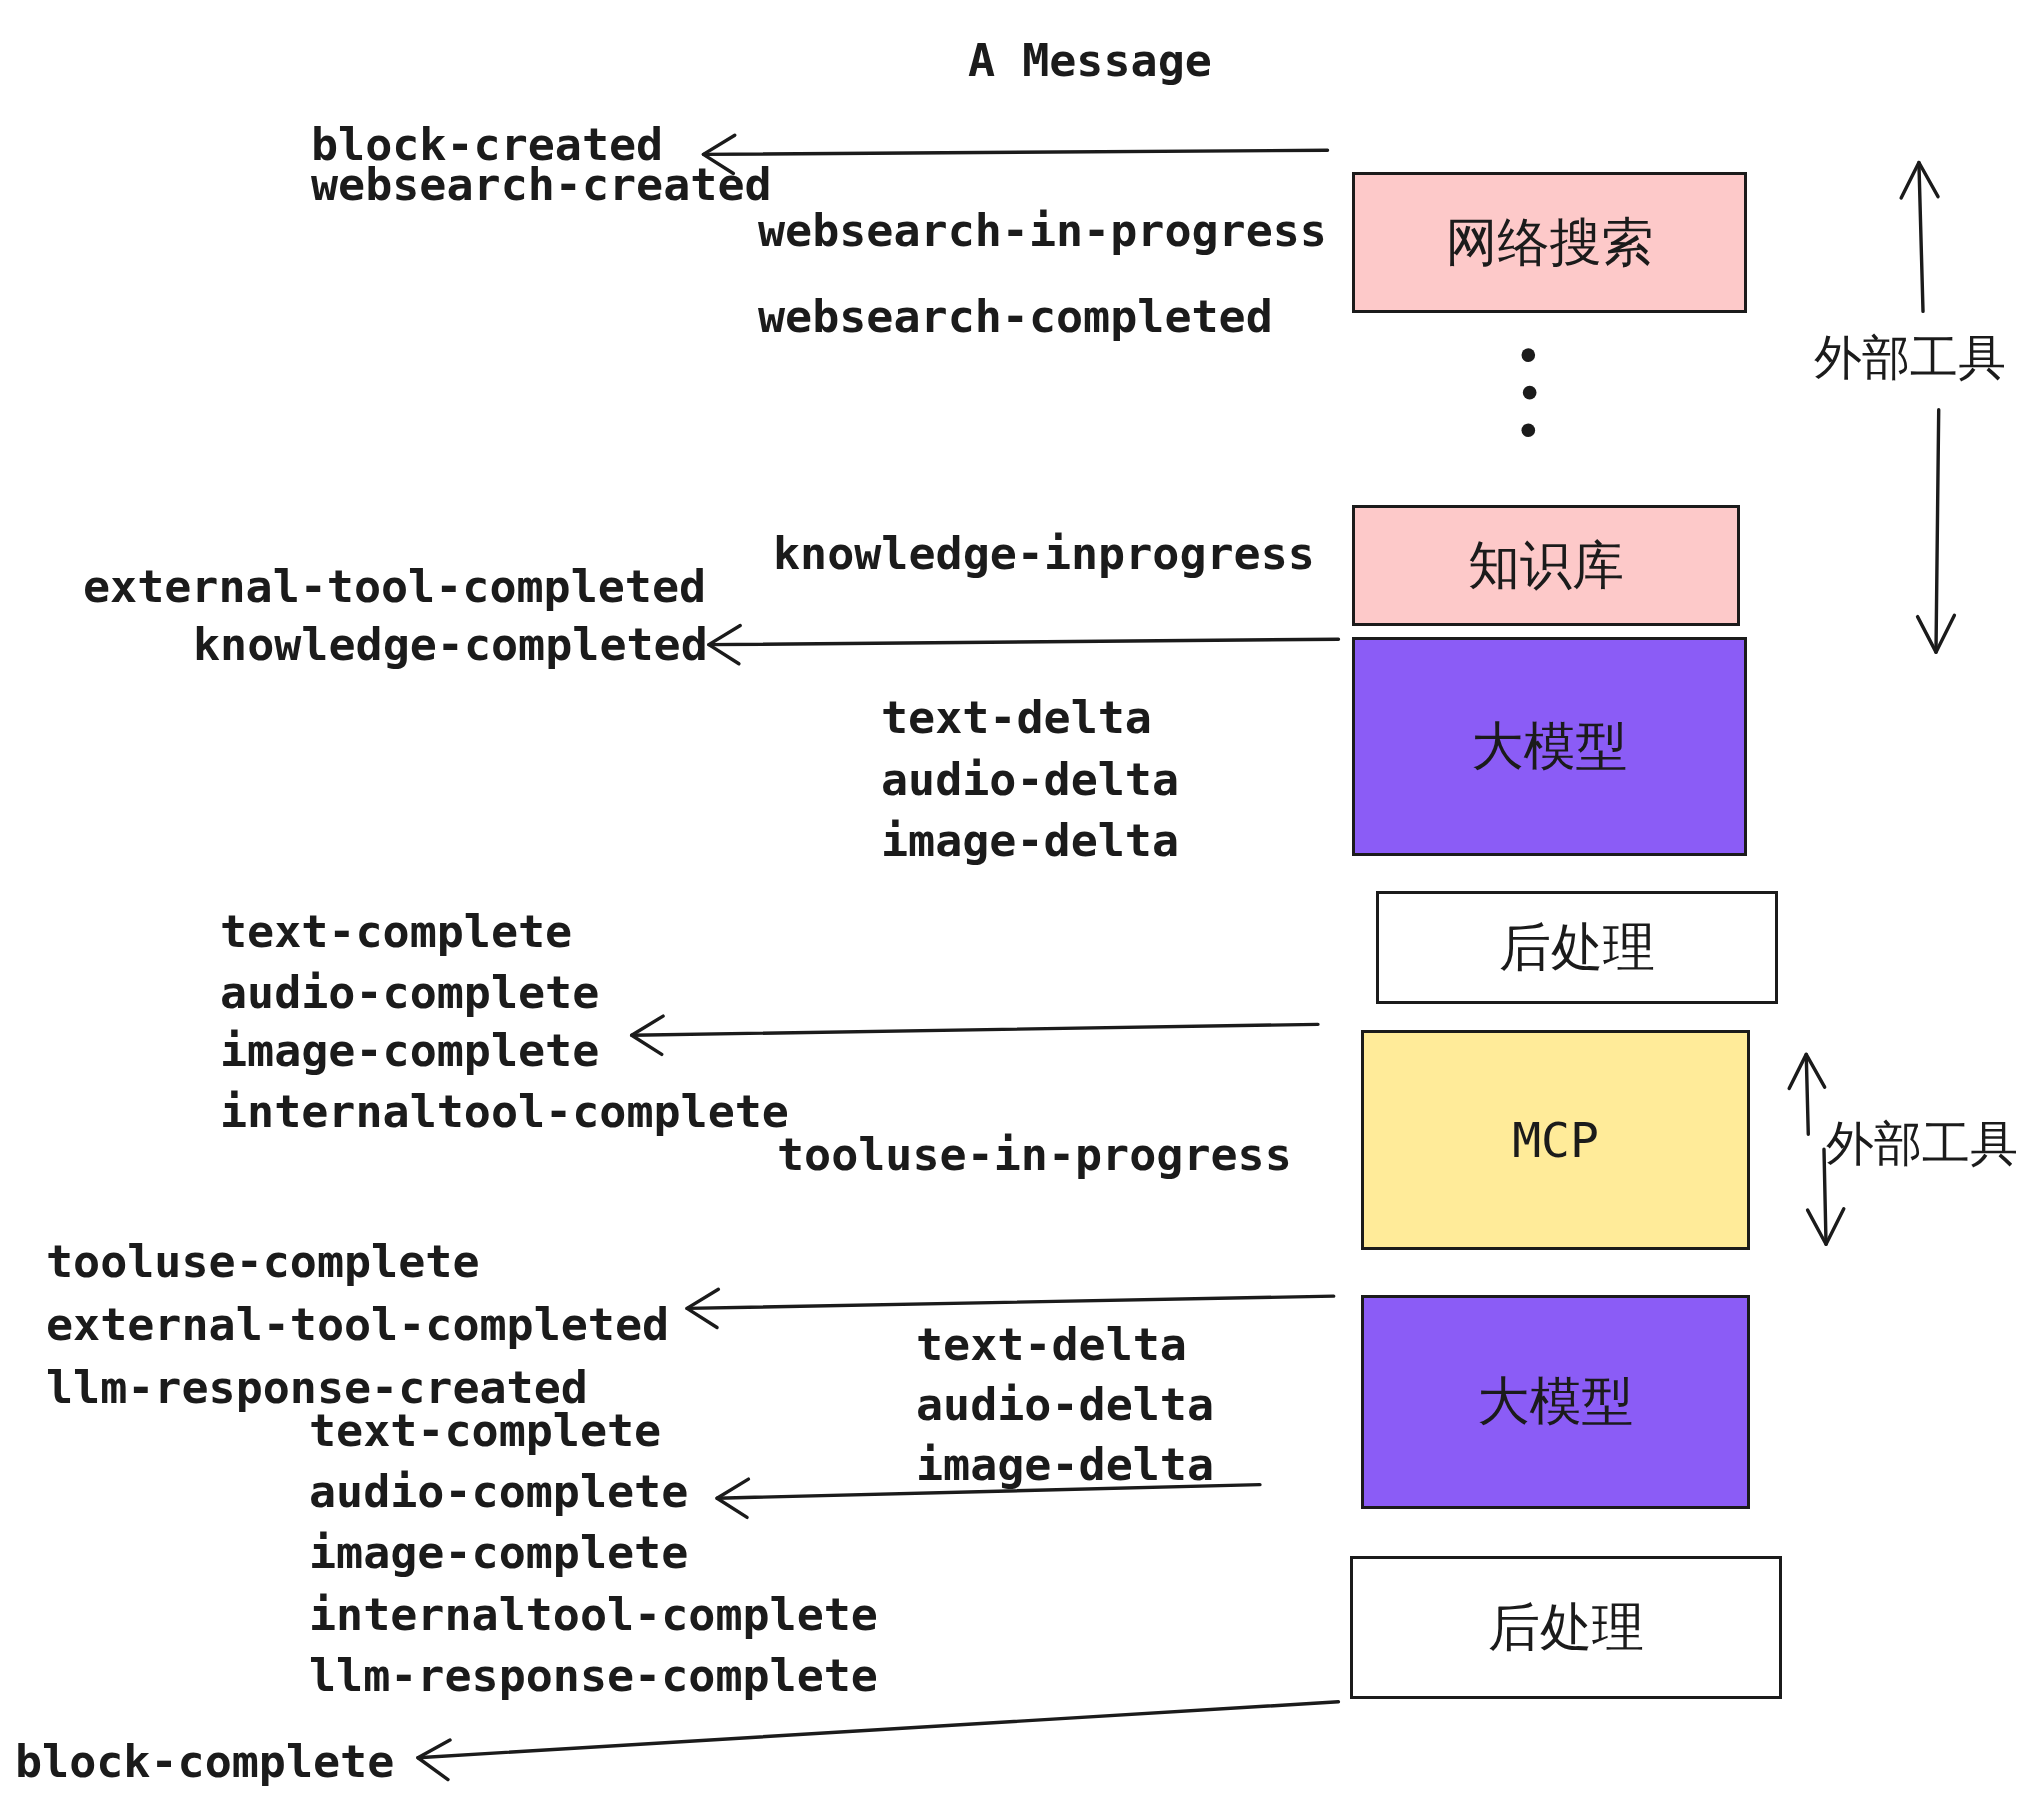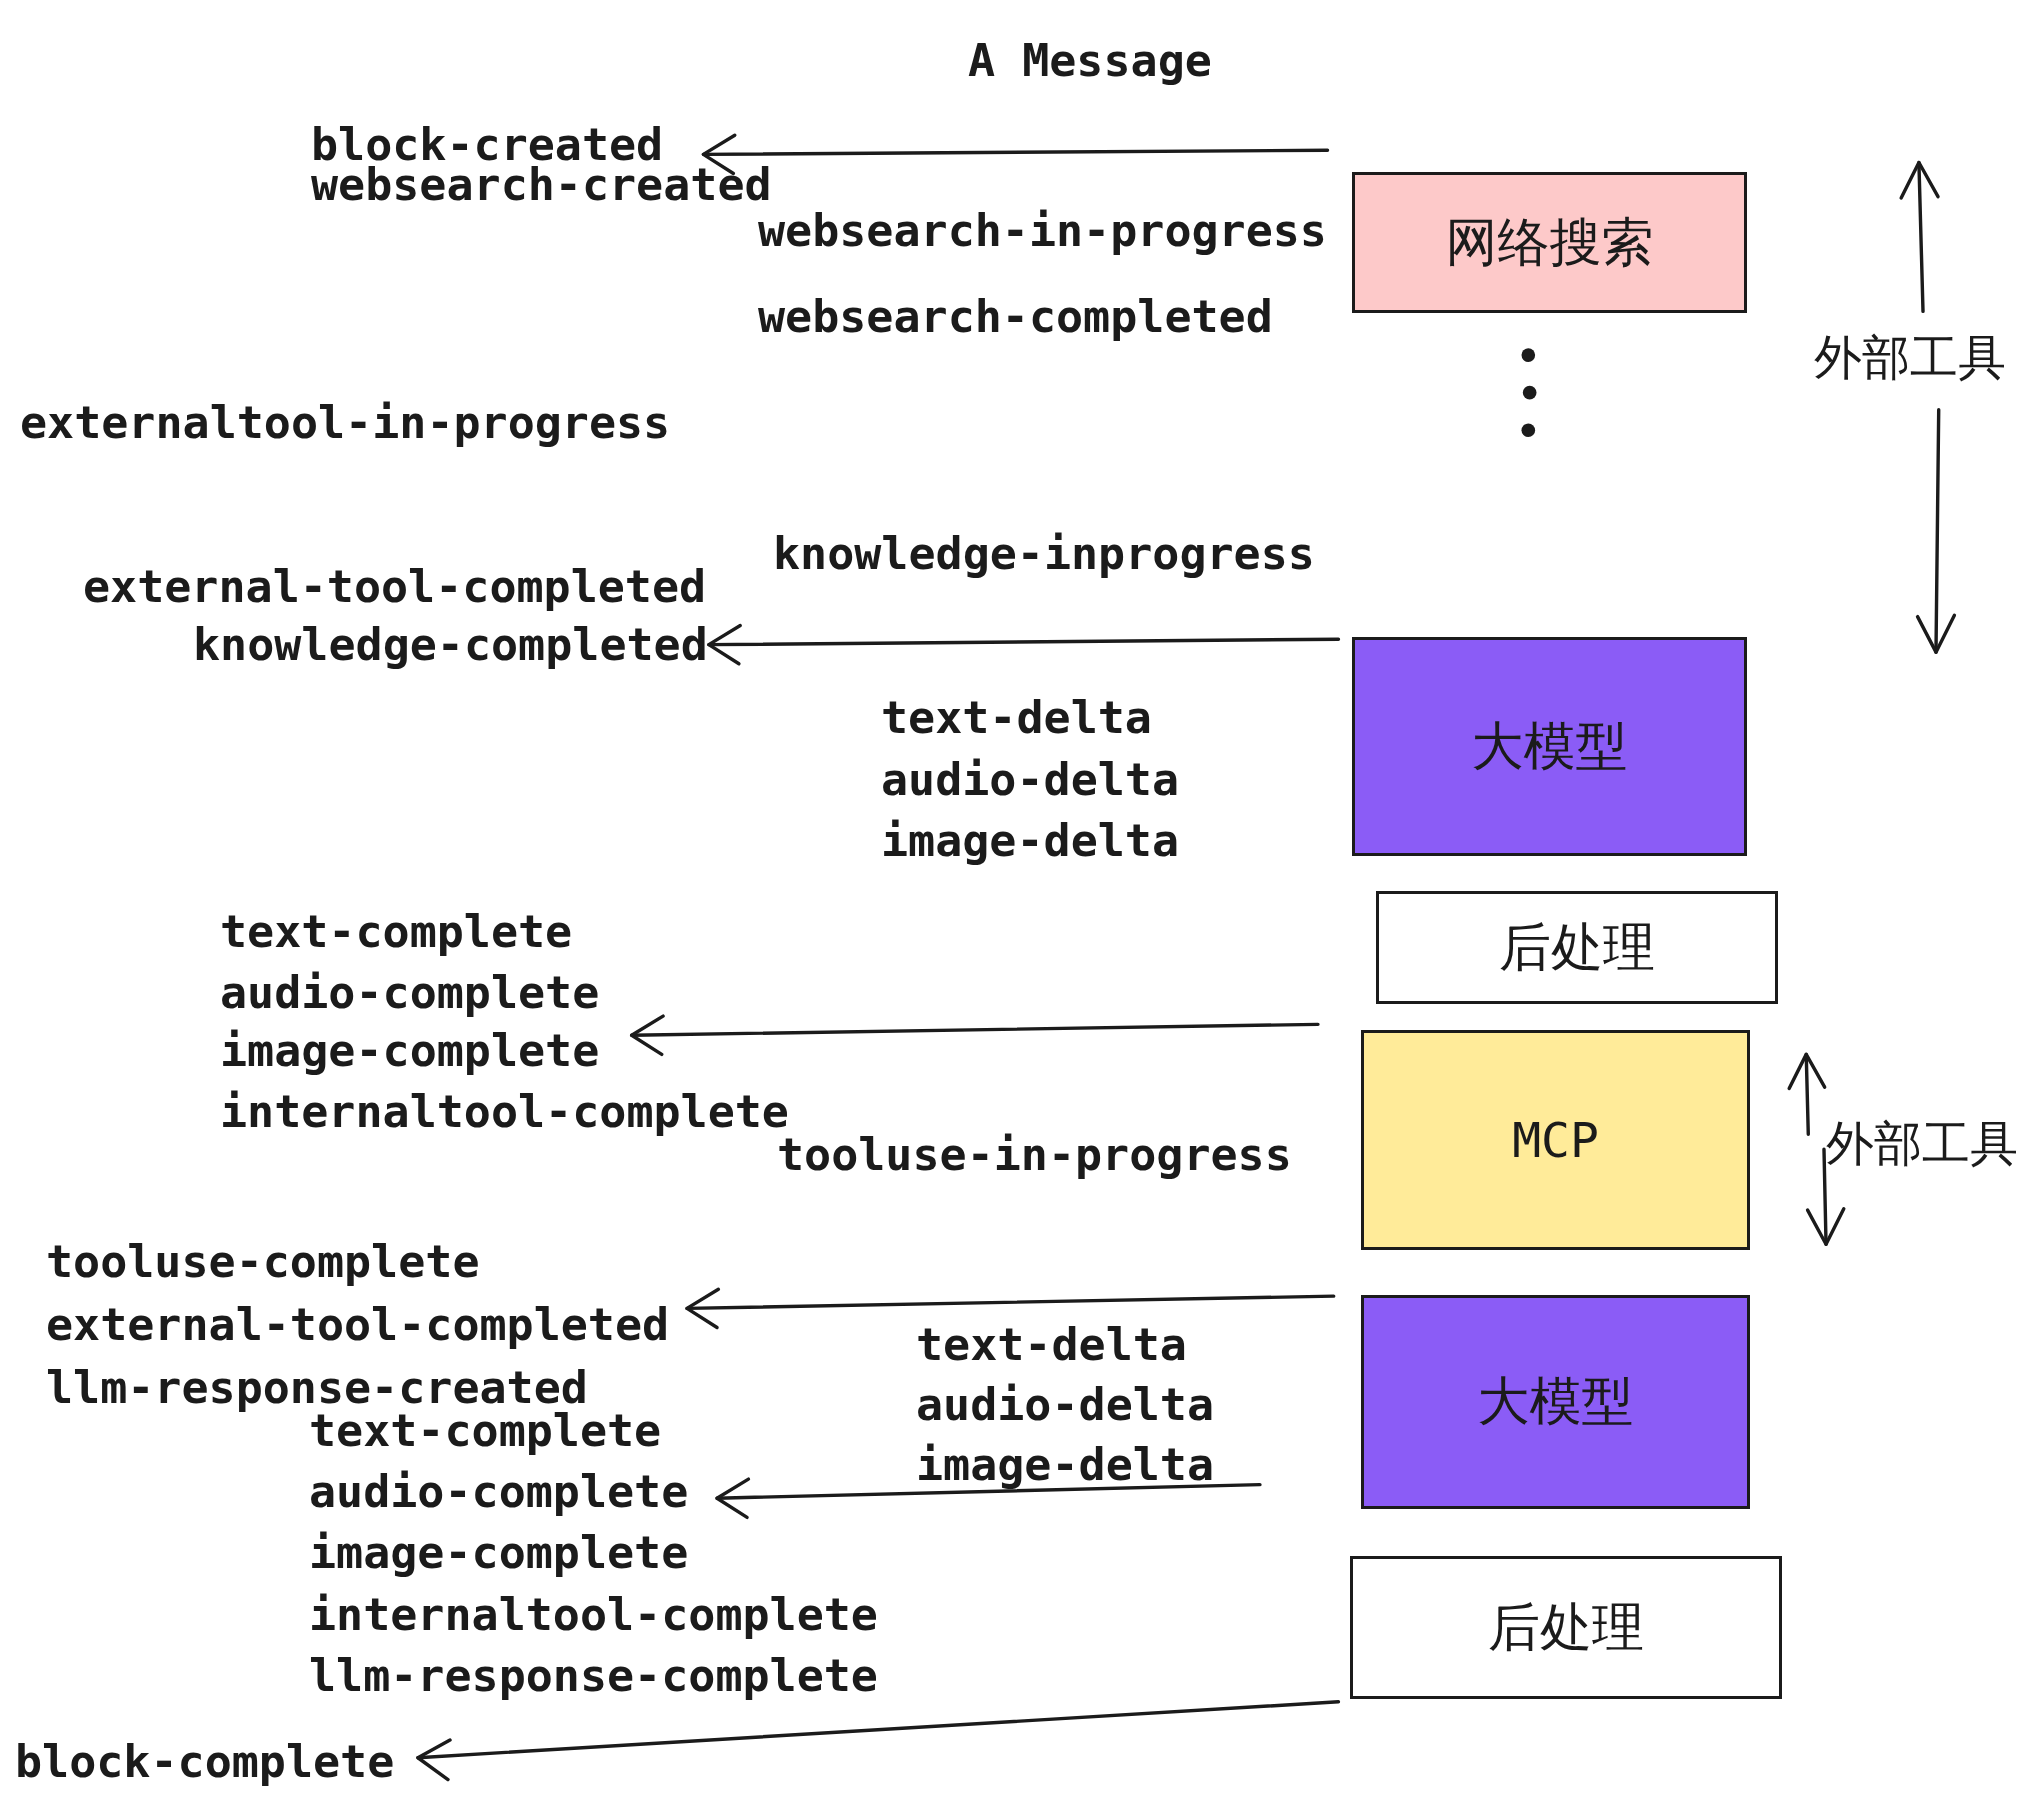--- a/index.html
+++ b/index.html
@@ -104,21 +104,20 @@
         <circle cx="2238" cy="630" r="10"></circle>
     </g>
   </svg>
 
   <div class="title" style="left:968px;top:34px;">A Message</div>
 
   <div class="ev" style="left:311px;top:96px;margin-top:22px;">block-created</div>
   <div class="ev" style="left:311px;top:158px;">websearch-created</div>
   <div class="ev" style="left:758px;top:204px;">websearch-in-progress</div>
   <div class="ev" style="left:758px;top:290px;">websearch-completed</div>
-  <div class="ev" style="left:20px;top:396px;">externaltool-in-progress</div>
   <div class="ev" style="left:773px;top:527px;">knowledge-inprogress</div>
   <div class="ev" style="left:83px;top:560px;">external-tool-completed</div>
   <div class="ev" style="left:193px;top:618px;">knowledge-completed</div>
 
   <div class="ev" style="left:881px;top:691px;">text-delta</div>
   <div class="ev" style="left:881px;top:753px;">audio-delta</div>
   <div class="ev" style="left:881px;top:814px;">image-delta</div>
 
   <div class="ev" style="left:220px;top:905px;">text-complete</div>
   <div class="ev" style="left:220px;top:966px;">audio-complete</div>
@@ -138,20 +137,23 @@
   <div class="ev" style="left:309px;top:1465px;">audio-complete</div>
   <div class="ev" style="left:309px;top:1526px;">image-complete</div>
   <div class="ev" style="left:309px;top:1588px;">internaltool-complete</div>
   <div class="ev" style="left:309px;top:1649px;">llm-response-complete</div>
 
   <div class="ev" style="left:15px;top:1735px;">block-complete</div>
 
   <div class="box pink" style="left:1352px;top:172px;width:395px;height:141px;">
     <span>网络搜索</span>
   </div>
+  <div class="box pink" style="left:1352px;top:505px;width:388px;height:121px;">
+    <span>知识库</span>
+  </div>
   <div class="box green" style="left:1352px;top:637px;width:395px;height:219px;">
     <span>大模型</span>
   </div>
   <div class="box white" style="left:1376px;top:891px;width:402px;height:113px;">
     <span>后处理</span>
   </div>
   <div class="box yellow mono" style="left:1361px;top:1030px;width:389px;height:220px;">
     <span>MCP</span>
   </div>
   <div class="box green" style="left:1361px;top:1295px;width:389px;height:214px;">

